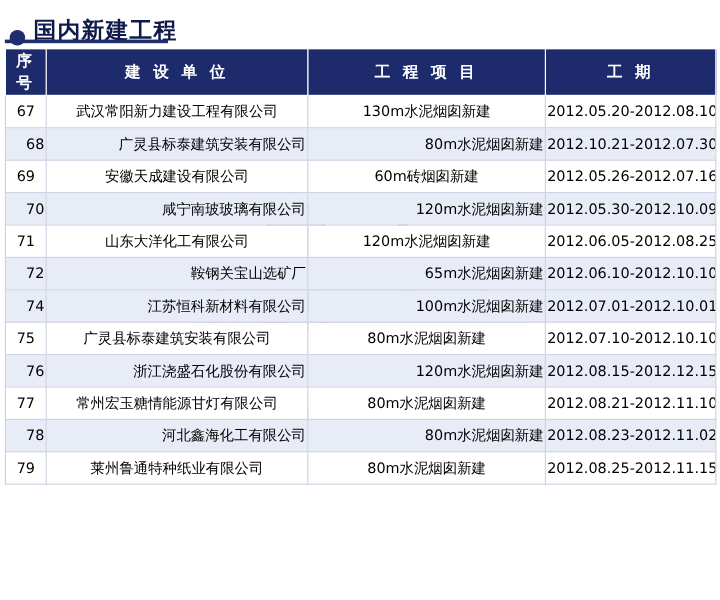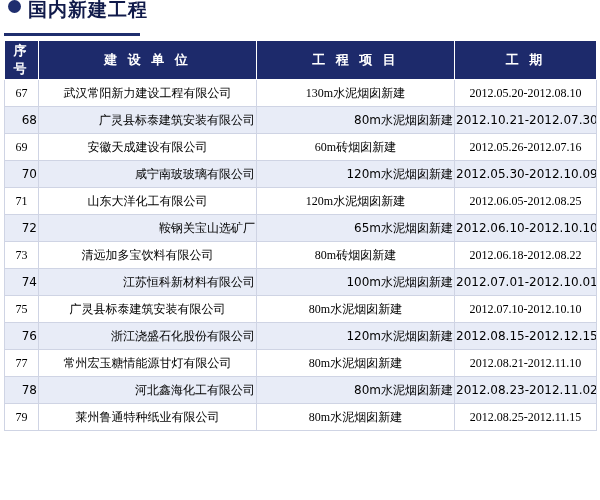--- a/index.html
+++ b/index.html
@@ -50,21 +50,21 @@
     color: rgba(150, 160, 185, 0.30);
     letter-spacing: 2px;
   }
 
   
   .page-title-bar {
     position: relative;
     height: 38px;
     padding: 0 16px 0 8px;
     display: flex;
-    align-items: flex-start;
+    align-items: flex-end;
     z-index: 5;
   }
   .title-bullet {
     width: 13px;
     height: 13px;
     border-radius: 50%;
     background: #1f2e6e;
     margin-right: 7px;
     flex: 0 0 auto;
   }
@@ -108,21 +108,21 @@
   table.data td {
     font-size: 12px;
     color: #000000;
     height: 24px;
     border: 1px solid #cfd4e4;
     text-align: center;
     vertical-align: middle;
     white-space: nowrap;
     overflow: hidden;
   }
-  table.data tr.odd td { background: #ffffff; font-family: Liberation Serif, serif; }
+  table.data tr.odd td { background: #ffffff; }
   table.data tr.even td { background: #e8ecf7; text-align: right; }
 
   col.c-no   { width: 34px; }
   col.c-unit { width: 218px; }
   col.c-proj { width: 198px; }
   col.c-date { width: 142px; }
 
   td.cell-unit { text-align: center; }
   td.cell-proj { text-align: center; }
 </style>
@@ -189,26 +189,20 @@
         <td class="cell-unit">山东大洋化工有限公司</td>
         <td class="cell-proj">120m水泥烟囱新建</td>
         <td class="cell-date">2012.06.05-2012.08.25</td>
       </tr>
       <tr class="even">
         <td class="cell-no">72</td>
         <td class="cell-unit">鞍钢关宝山选矿厂</td>
         <td class="cell-proj">65m水泥烟囱新建</td>
         <td class="cell-date">2012.06.10-2012.10.10</td>
       </tr>
-      <tr class="odd">
-        <td class="cell-no">73</td>
-        <td class="cell-unit">清远加多宝饮料有限公司</td>
-        <td class="cell-proj">80m砖烟囱新建</td>
-        <td class="cell-date">2012.06.18-2012.08.22</td>
-      </tr>
       <tr class="even">
         <td class="cell-no">74</td>
         <td class="cell-unit">江苏恒科新材料有限公司</td>
         <td class="cell-proj">100m水泥烟囱新建</td>
         <td class="cell-date">2012.07.01-2012.10.01</td>
       </tr>
       <tr class="odd">
         <td class="cell-no">75</td>
         <td class="cell-unit">广灵县标泰建筑安装有限公司</td>
         <td class="cell-proj">80m水泥烟囱新建</td>

